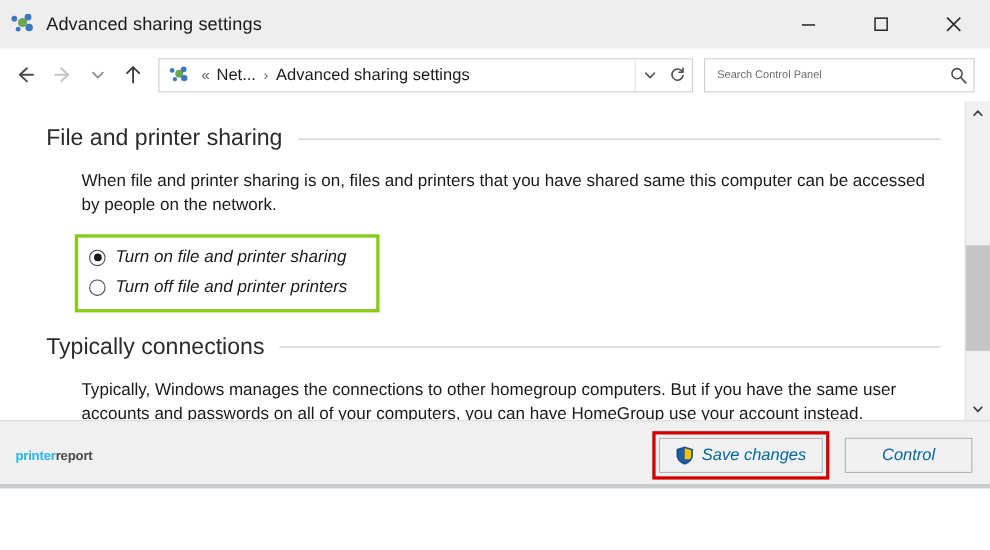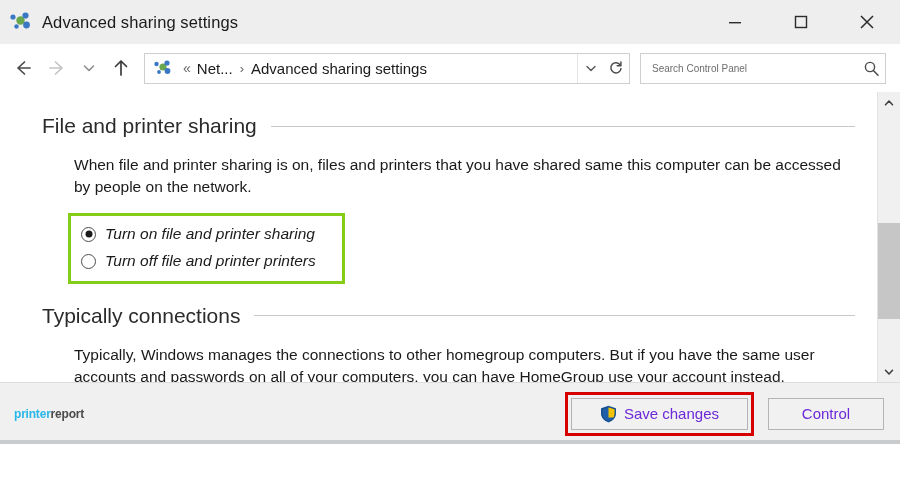--- a/index.html
+++ b/index.html
@@ -306,27 +306,28 @@
     background: #f0f0f0;
     margin-right: 14px;
   }
   .btn {
     height: 32px;
     min-width: 148px;
     background: #f1f1f1;
     border: 1px solid #b4b4b4;
     font-family: "Liberation Sans", sans-serif;
     font-size: 15px;
-    color: #6d28d9;
+    color: #0369a1;
     display: inline-flex;
     align-items: center;
     justify-content: center;
     box-sizing: border-box;
-    padding: 0 28px;
+    padding: 0 14px;
     cursor: default;
+    font-style: italic;
   }
   .btn.cancel { min-width: 116px; }
   .shield {
     width: 17px;
     height: 18px;
     margin-right: 7px;
     flex: 0 0 auto;
   }
   .bottom-strip {
     position: absolute;

